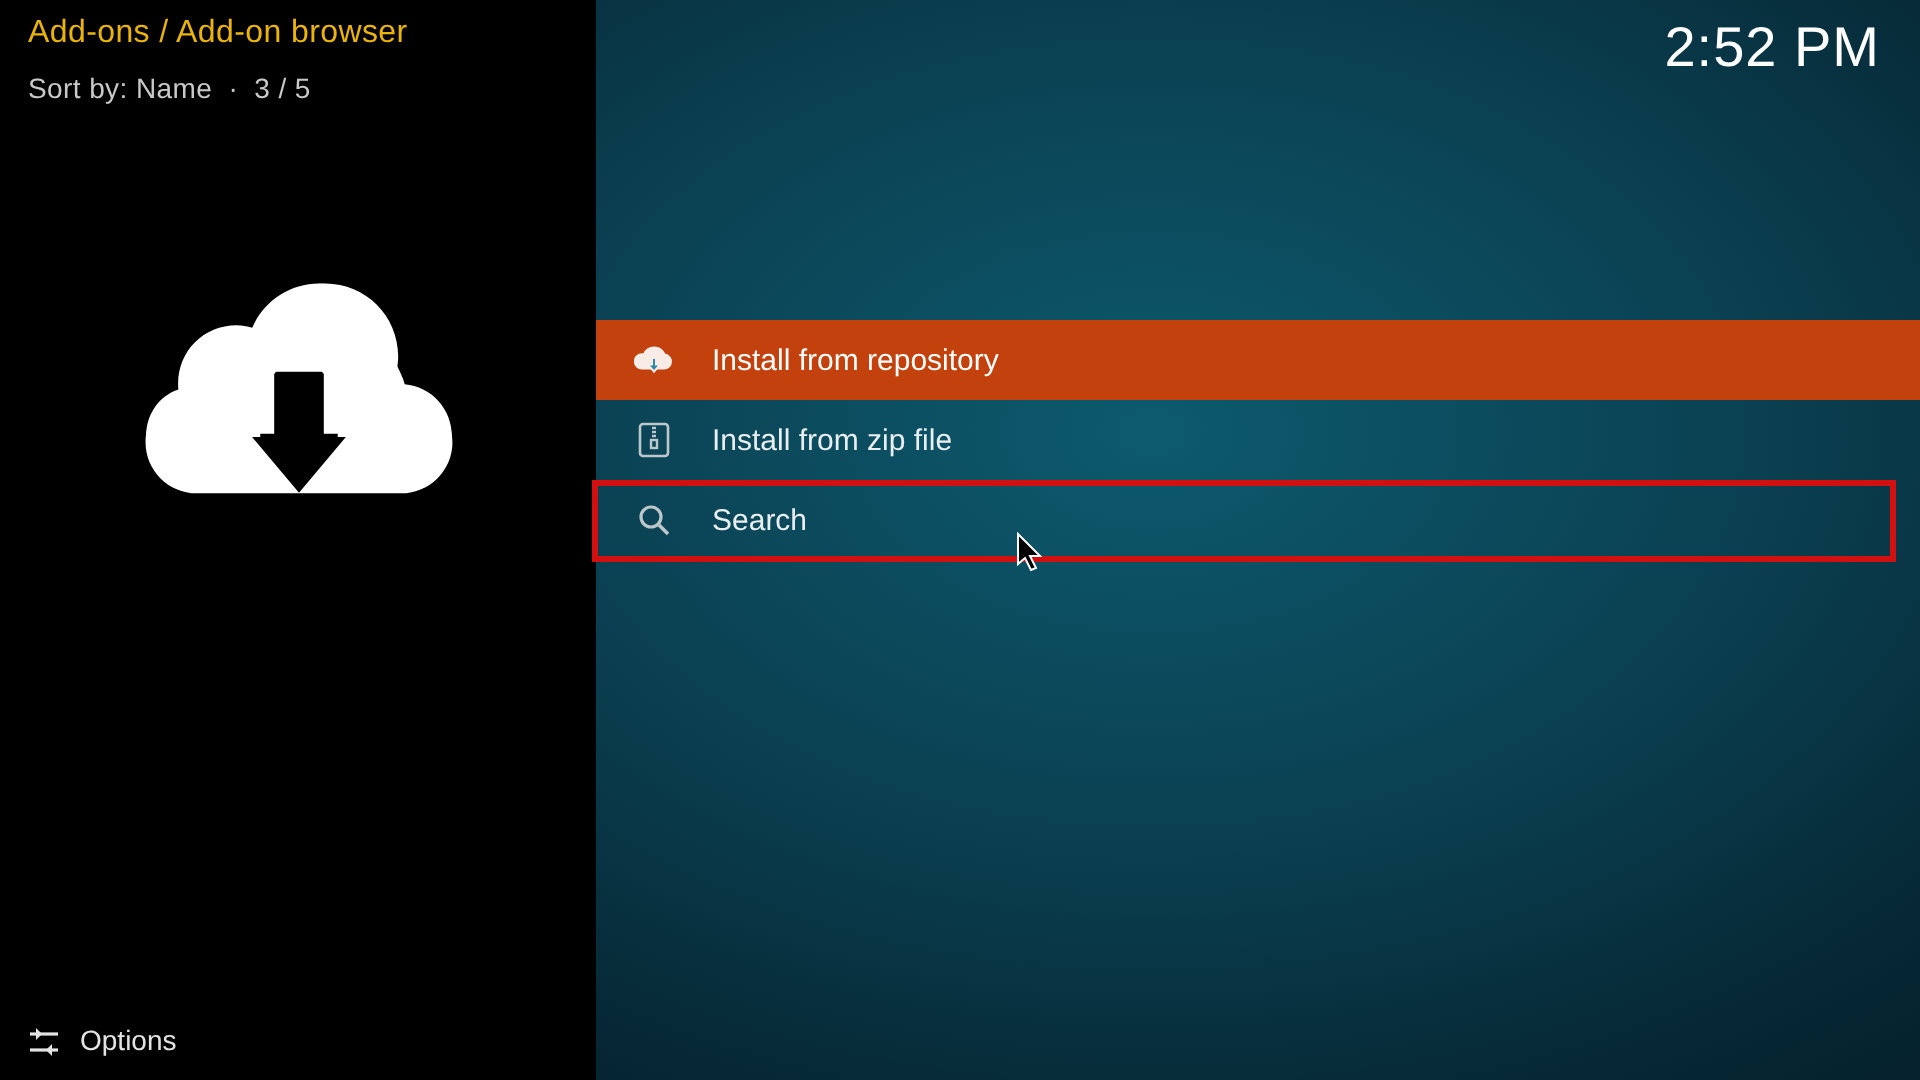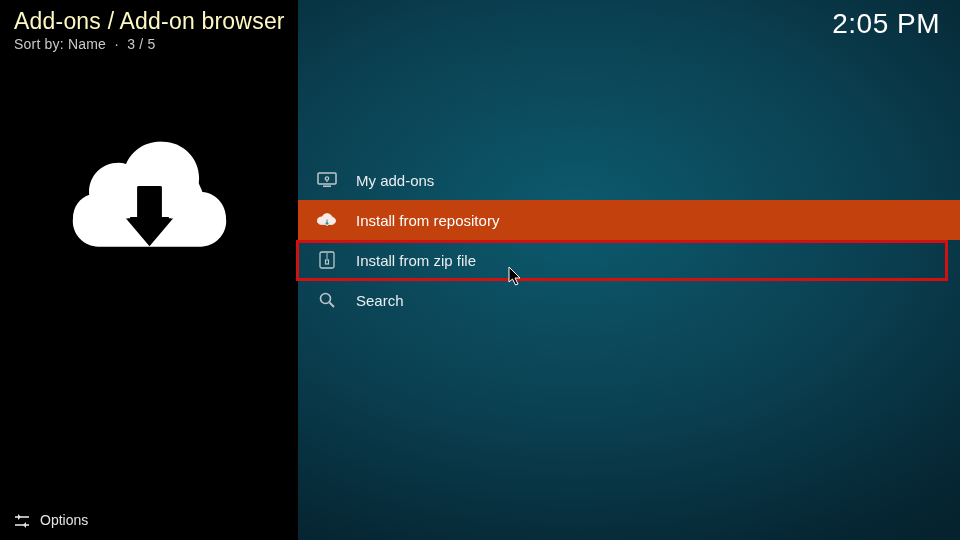--- a/index.html
+++ b/index.html
@@ -11,23 +11,23 @@
   }
   .sidebar {
     position: absolute;
     left: 0; top: 0;
     width: 298px; height: 540px;
     background: #000;
   }
   .breadcrumb {
     position: absolute;
     left: 14px; top: 8px;
-    font-size: 23px;
+    font-size: 16px;
     font-weight: 300;
-    color: #fef9c3;
+    color: #eab308;
     letter-spacing: 0.2px;
   }
   .sortline {
     position: absolute;
     left: 14px; top: 36px;
     font-size: 14px;
     color: #c9c9c9;
     letter-spacing: 0.2px;
   }
   .sortline .dot { margin: 0 4px; }
@@ -136,35 +136,24 @@
           <line x1="1" y1="11" x2="15" y2="11"></line>
         </g>
         <polygon points="4,0 7,3 4,6" fill="#e3e3e3"></polygon>
         <polygon points="12,8 9,11 12,14" fill="#e3e3e3"></polygon>
       </svg>
     </span>
     <span>Options</span>
   </div>
 </div>
 
-<div class="clock">2:05 PM</div>
+<div class="clock">2:52 PM</div>
 
 <div class="menu">
 
-  <div class="menu-item">
-    <span class="icon-slot">
-      <svg width="20" height="16" viewBox="0 0 20 16">
-          <rect x="1" y="1" width="18" height="11" rx="1" fill="none" stroke="#cfd6d8" stroke-width="1.5"></rect>
-          <rect x="6" y="13.5" width="8" height="1.5" fill="#cfd6d8"></rect>
-          <circle cx="10" cy="6.5" r="1.7" fill="none" stroke="#cfd6d8" stroke-width="1.3"></circle>
-          <line x1="10" y1="8.5" x2="10" y2="10" stroke="#cfd6d8" stroke-width="1.3"></line>
-        </svg>
-    </span>
-    <span>My add-ons</span>
-  </div>
 
 
   <div class="menu-item selected">
     <span class="icon-slot">
       <svg width="20" height="16" viewBox="0 0 20 16">
           <path d="M15.5 7C15.5 4 13 1.7 10 1.7 7.7 1.7 5.7 3.2 5 5.2 4.7 5.1 4.4 5.1 4 5.1 2 5.1.4 6.7.4 8.7c0 2 1.6 3.6 3.6 3.6h11c1.9 0 3.5-1.6 3.5-3.5 0-1.8-1.4-3.3-3.2-3.5z" fill="#fff"></path>
           <path d="M10 13.8 7 10.3h2V7h2v3.3h2z" fill="#1b94b6"></path>
         </svg>
     </span>
     <span>Install from repository</span>

